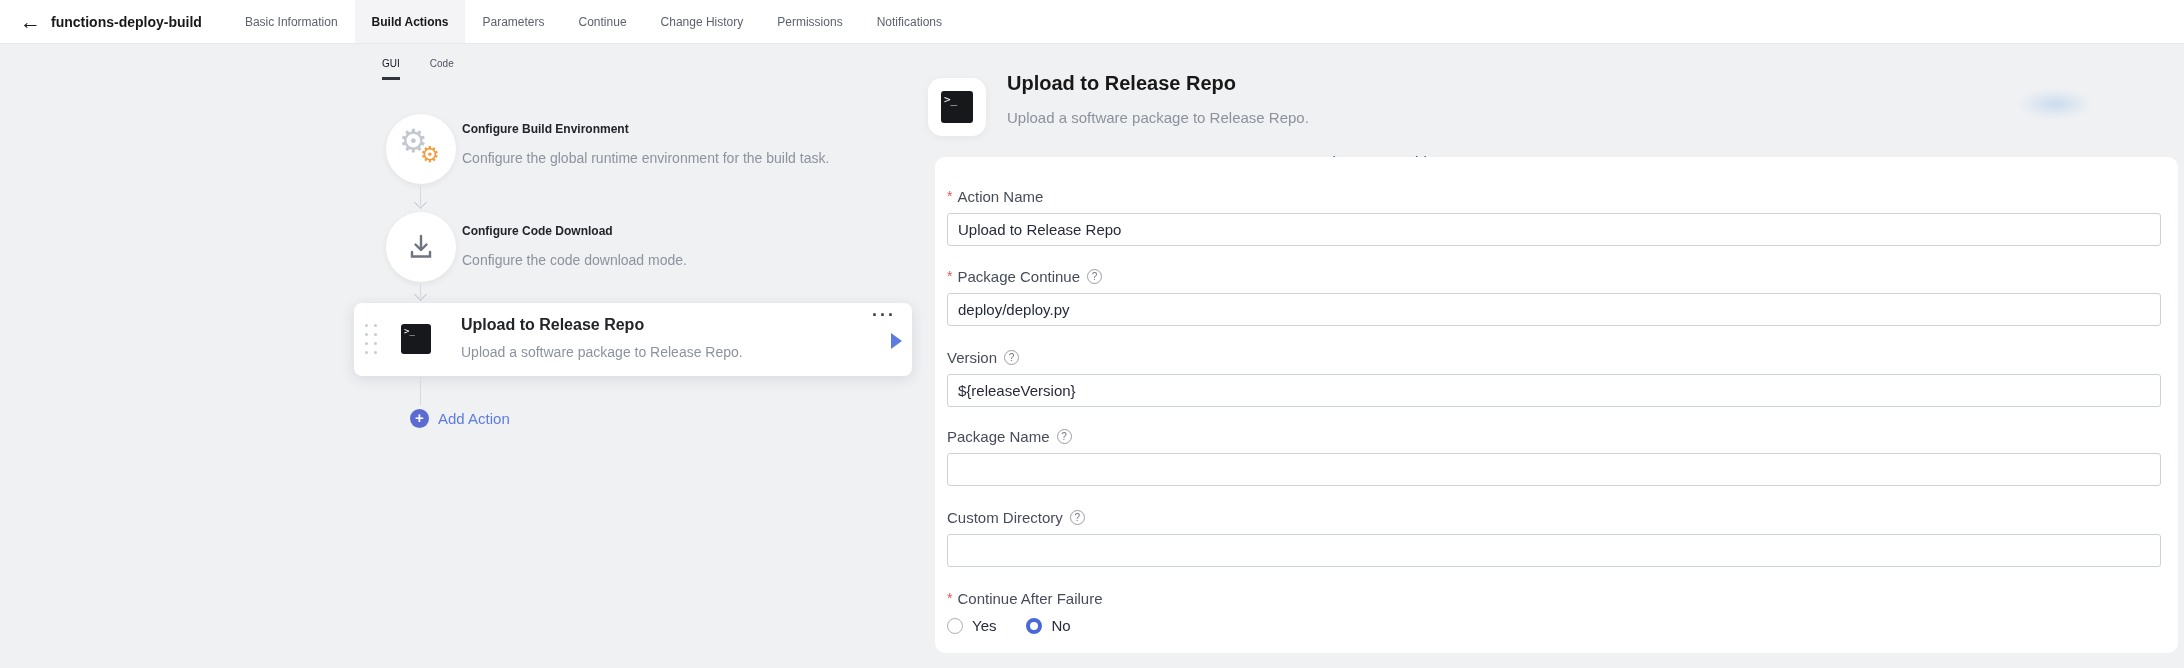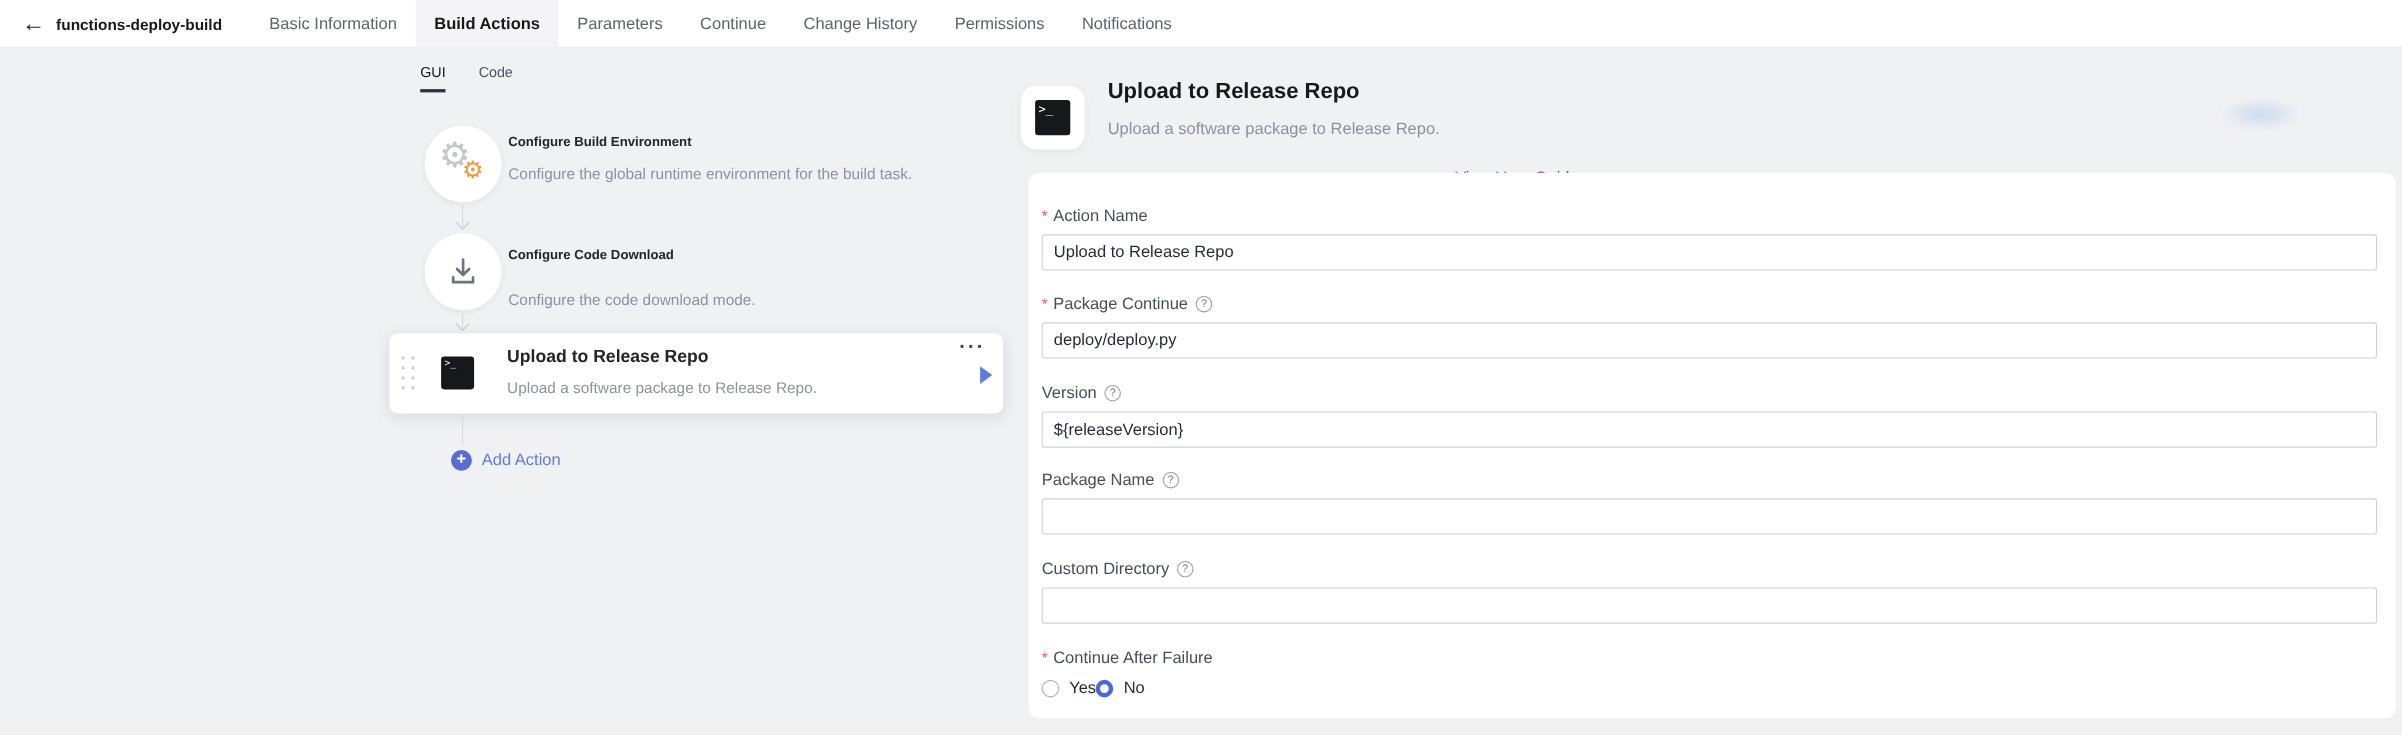--- a/index.html
+++ b/index.html
@@ -13,26 +13,26 @@
   }
   
   .topbar {
     position:absolute; left:0; top:0; width:2184px; height:44px;
     background:#ffffff; border-bottom:1px solid #e6e8eb;
     display:flex; align-items:stretch; z-index:5;
   }
   .back-btn { align-self:center; margin-left:20px; font-size:21px; color:#1a1a1a; cursor:pointer; line-height:1; }
   .app-title { align-self:center; font-size:14px; font-weight:bold; color:#181818; margin-left:10px; margin-right:26px; white-space:nowrap; }
   .tabs { display:flex; align-items:stretch; }
-  .tab { display:flex; align-items:center; padding:0 17px; font-size:15px; color:#5c626e; cursor:pointer; white-space:nowrap; }
+  .tab { display:flex; align-items:center; padding:0 17px; font-size:12px; color:#5c626e; cursor:pointer; white-space:nowrap; }
   .tab.active { background:#f4f4f6; color:#181818; font-weight:bold; }
 
   
   .view-tabs { position:absolute; left:382px; top:58px; display:flex; gap:30px; }
-  .view-tab { font-size:13px; color:#4e5360; padding-bottom:8px; cursor:pointer; }
+  .view-tab { font-size:10px; color:#4e5360; padding-bottom:8px; cursor:pointer; }
   .view-tab.active { color:#14161a; border-bottom:3px solid #30333c; }
 
   .step-circle {
     position:absolute; width:70px; height:70px; border-radius:50%;
     background:#fff; box-shadow:0 2px 6px rgba(31,37,52,.07);
     display:flex; align-items:center; justify-content:center;
   }
   .gears { position:relative; width:46px; height:46px; }
   .gear-big { position:absolute; left:1px; top:-4px; font-size:32px; color:#c3c7d0; }
   .gear-small { position:absolute; left:22px; top:16px; font-size:22px; color:#f29a38; }
@@ -85,21 +85,21 @@
   .field { position:absolute; left:12px; width:1222px; }
   .field-label { font-size:15px; color:#464c59; display:flex; align-items:center; height:20px; margin-bottom:7px; }
   .req { color:#e45656; margin-right:5px; font-size:14px; }
   .help-icon { width:15px; height:15px; border:1px solid #9a9ea8; border-radius:50%;
     color:#71757f; font-size:10px; line-height:13px; text-align:center; margin-left:7px; cursor:pointer; }
   .field input {
     width:1214px; height:33px; border:1px solid #cdd1db; border-radius:3px;
     padding:0 10px; font-size:15px; color:#252b3a; font-family:"Liberation Sans", sans-serif;
     background:#fff; outline:none;
   }
-  .radio-row { display:flex; align-items:flex-start; margin-top:9px; }
+  .radio-row { display:flex; align-items:flex-start; gap:30px; margin-top:9px; }
   .radio-opt { display:flex; align-items:center; gap:9px; cursor:pointer; }
   .radio { width:16px; height:16px; border-radius:50%; background:#fff; border:1.5px solid #adb0b8; }
   .radio.selected { border:4.5px solid #4a68d9; }
   .radio-label { font-size:15px; color:#252b3a; }
 </style>
 </head>
 <body>
 
 <div class="topbar">
   <span class="back-btn">←</span>
@@ -132,21 +132,21 @@
 <div class="vline" style="top:186px; height:20px;"></div>
 <div class="arrowhead" style="top:198px;"></div>
 
 <div class="step-circle" style="left:386px; top:212px;">
   <svg width="28" height="28" viewBox="0 0 28 28">
     <path d="M14 3 v13 M8.5 11.5 L14 17 L19.5 11.5" fill="none" stroke="#6d7380" stroke-width="2.4" stroke-linecap="round" stroke-linejoin="round"></path>
     <path d="M5 19 v4.5 h18 V19" fill="none" stroke="#6d7380" stroke-width="2.4" stroke-linecap="round"></path>
   </svg>
 </div>
 <div class="step-title" style="top:224px;">Configure Code Download</div>
-<div class="step-desc" style="top:264px;">Configure the code download mode.</div>
+<div class="step-desc" style="top:252px;">Configure the code download mode.</div>
 
 <div class="vline" style="top:284px; height:14px;"></div>
 <div class="arrowhead" style="top:290px;"></div>
 
 <div class="action-card">
   <div class="drag-dots">
     <i></i>
       <i></i>
       <i></i>
       <i></i>

